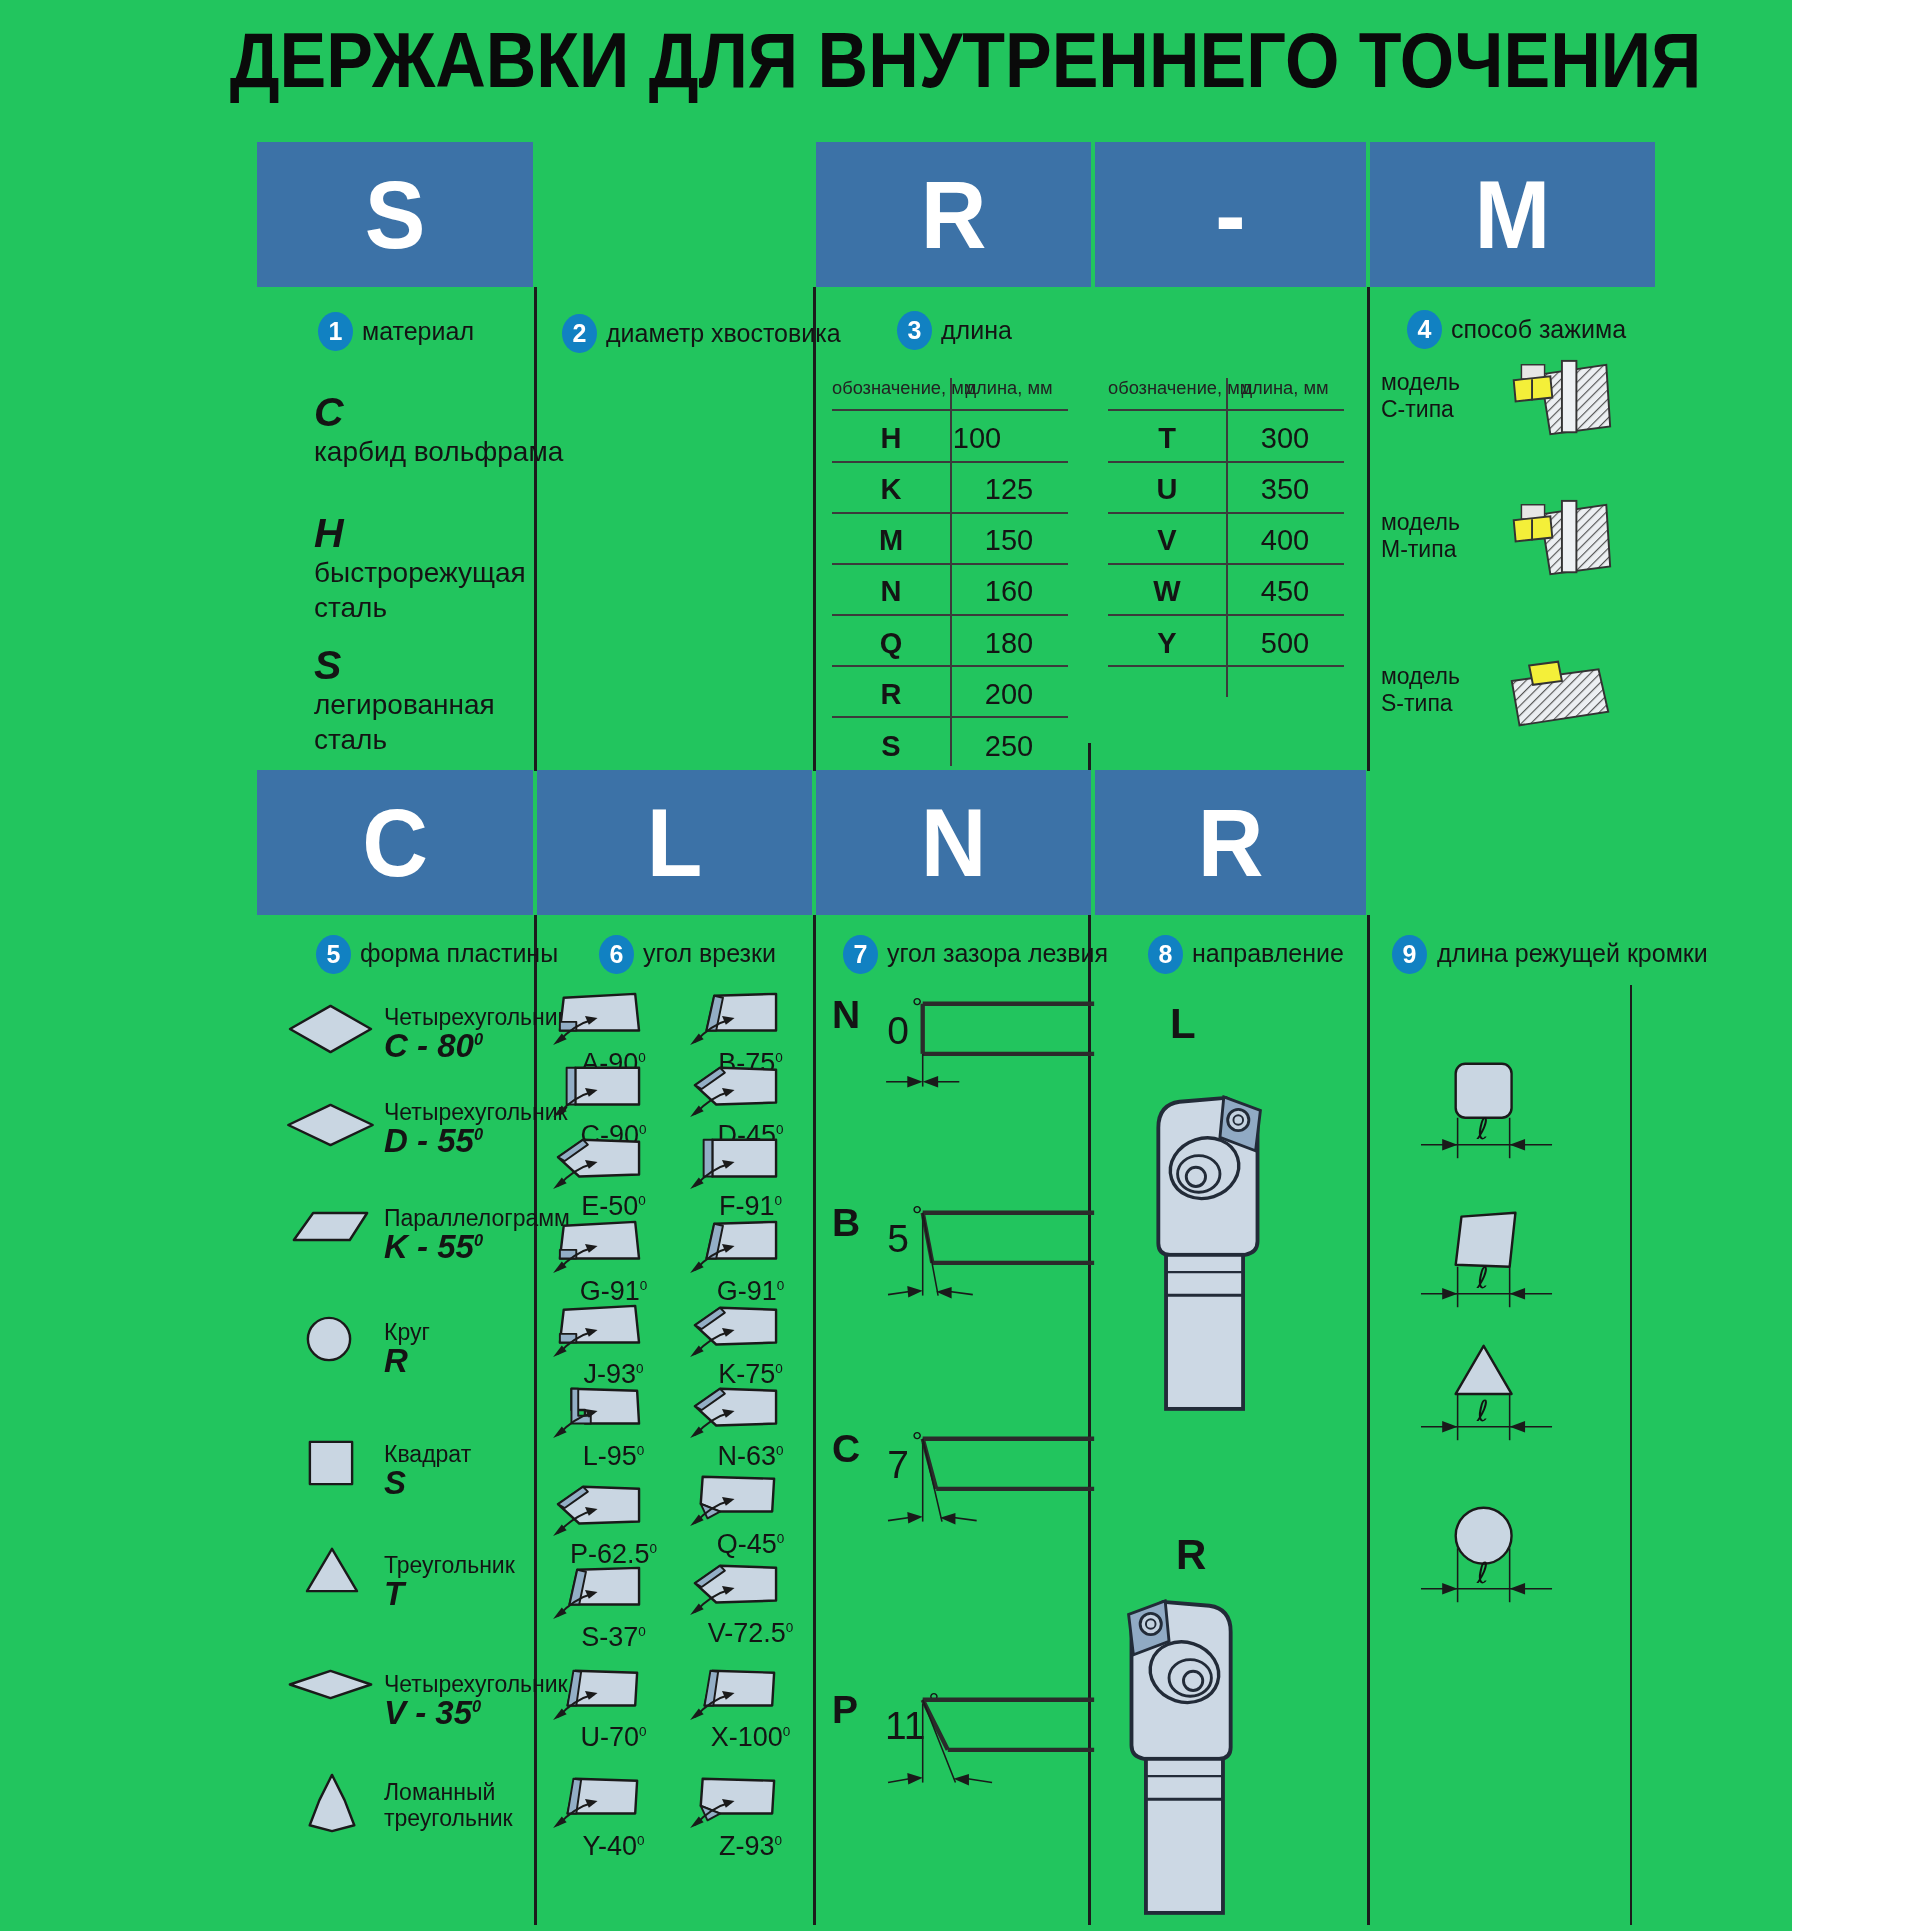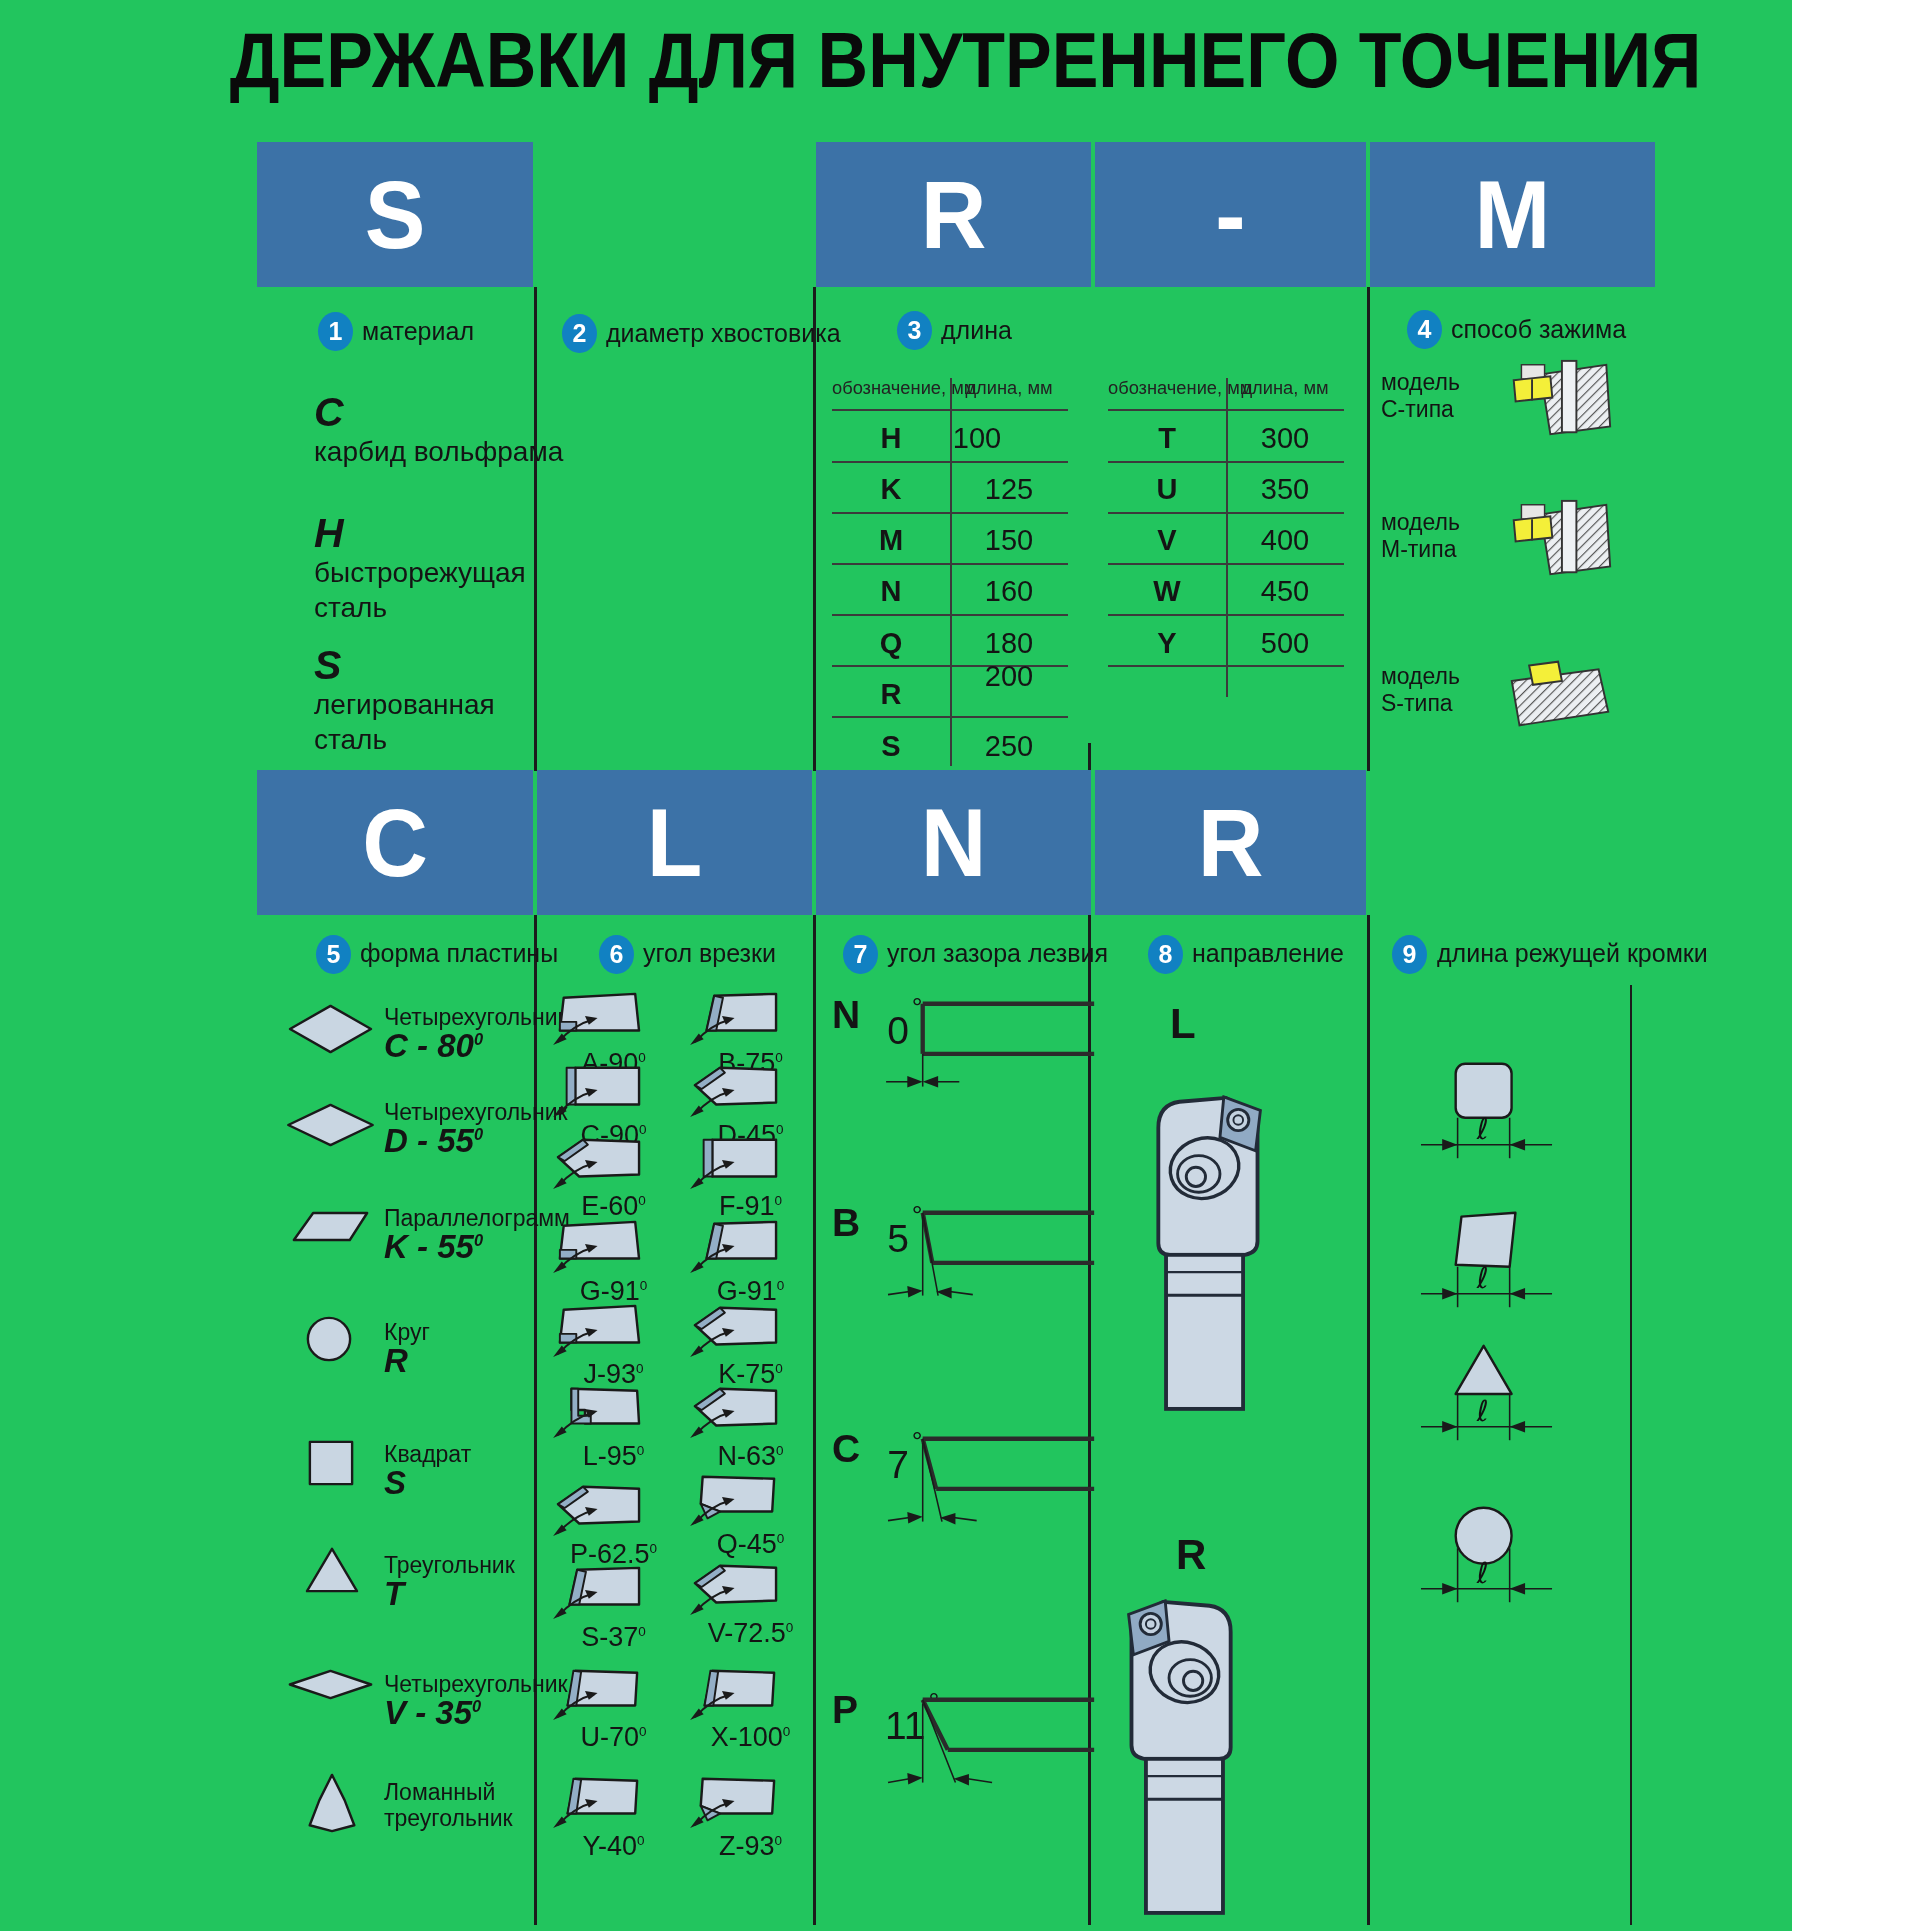--- a/index.html
+++ b/index.html
@@ -190,21 +190,21 @@
   <div class="abs tcell" style="left:918px;top:422px">100</div>
   <div class="abs tcell tk" style="left:832px;top:473px">K</div>
   <div class="abs tcell" style="left:950px;top:473px">125</div>
   <div class="abs tcell tk" style="left:832px;top:524px">M</div>
   <div class="abs tcell" style="left:950px;top:524px">150</div>
   <div class="abs tcell tk" style="left:832px;top:575px">N</div>
   <div class="abs tcell" style="left:950px;top:575px">160</div>
   <div class="abs tcell tk" style="left:832px;top:627px">Q</div>
   <div class="abs tcell" style="left:950px;top:627px">180</div>
   <div class="abs tcell tk" style="left:832px;top:678px">R</div>
-  <div class="abs tcell" style="left:950px;top:660px">200</div>
+  <div class="abs tcell" style="left:950px;top:678px">200</div>
   <div class="abs tcell tk" style="left:832px;top:730px">S</div>
   <div class="abs tcell" style="left:950px;top:730px">250</div>
 
   <div class="abs tcell tk" style="left:1108px;top:422px">T</div>
   <div class="abs tcell" style="left:1226px;top:422px">300</div>
   <div class="abs tcell tk" style="left:1108px;top:473px">U</div>
   <div class="abs tcell" style="left:1226px;top:473px">350</div>
   <div class="abs tcell tk" style="left:1108px;top:524px">V</div>
   <div class="abs tcell" style="left:1226px;top:524px">400</div>
   <div class="abs tcell tk" style="left:1108px;top:575px">W</div>
@@ -311,21 +311,21 @@
   <svg class="abs" style="left:687px;top:1062px" width="97" height="56" viewBox="0 0 100 58">
       <use href="#v-point"></use>
       <use href="#arc-arrow"></use>
     </svg>
   <div class="abs s6label" style="left:687px;top:1120px"><span>D-45</span><sup>0</sup></div>
 
   <svg class="abs" style="left:550px;top:1134px" width="97" height="56" viewBox="0 0 100 58">
       <use href="#v-point"></use>
       <use href="#arc-arrow"></use>
     </svg>
-  <div class="abs s6label" style="left:550px;top:1191px"><span>E-60</span><sup>0</sup></div>
+  <div class="abs s6label" style="left:550px;top:1191px"><span>E-50</span><sup>0</sup></div>
   <svg class="abs" style="left:687px;top:1134px" width="97" height="56" viewBox="0 0 100 58">
       <use href="#v-striprect"></use>
       <use href="#arc-arrow"></use>
     </svg>
   <div class="abs s6label" style="left:687px;top:1191px"><span>F-91</span><sup>0</sup></div>
 
   <svg class="abs" style="left:550px;top:1218px" width="97" height="56" viewBox="0 0 100 58">
       <use href="#v-notch"></use>
       <use href="#arc-arrow"></use>
     </svg>

